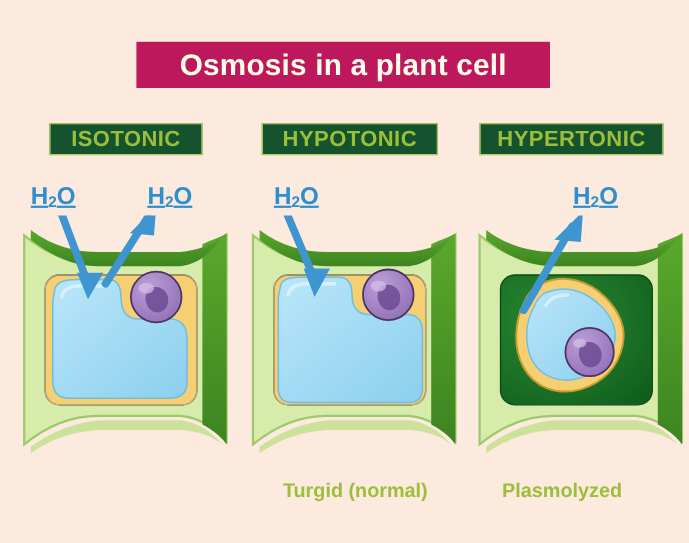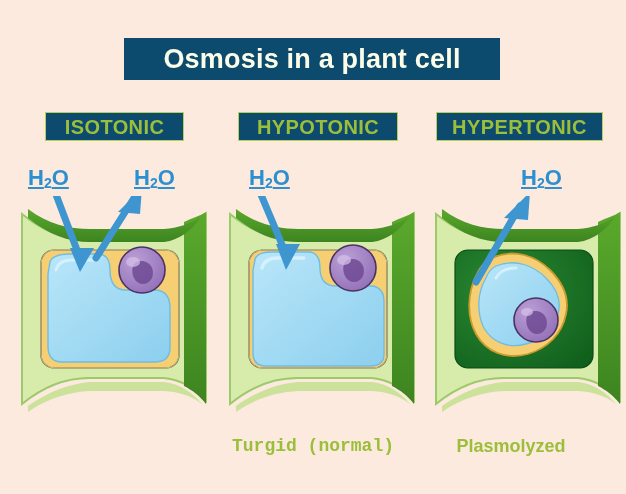--- a/index.html
+++ b/index.html
@@ -7,33 +7,33 @@
     width:626px;height:494px;overflow:hidden;
     background:#fbeadd;
     font-family:"Liberation Sans", sans-serif;
     position:relative;
   }
   #stage{position:absolute;inset:0;width:626px;height:494px;}
 
   
   #title-banner{
     position:absolute;left:124px;top:38px;width:376px;height:42px;
-    background:#0c4a6e;
+    background:#be185d;
     display:flex;align-items:center;justify-content:center;
   }
   #title-text{
     color:#fbfde9;font-size:27px;font-weight:bold;letter-spacing:.2px;
     line-height:1;white-space:nowrap;
   }
 
   
   .tonicity-box{
     position:absolute;top:112px;height:29px;
     border:1.6px solid #b6d15a;
-    background:#0c4a6e;
+    background:#14532d;
     display:flex;align-items:center;justify-content:center;
     box-sizing:border-box;
   }
   .tonicity-text{
     color:#9cbf3b;font-size:20px;font-weight:bold;letter-spacing:.4px;
     white-space:nowrap;line-height:1;
   }
   #tonicity-box-0{left:45px;width:139px;}
   #tonicity-box-1{left:238px;width:160px;}
   #tonicity-box-2{left:436px;width:167px;}
@@ -44,21 +44,21 @@
     line-height:1;white-space:nowrap;text-decoration:underline;
   }
   .h2o-label sub{font-size:14px;font-weight:bold;vertical-align:-3px;}
 
   
   .caption{
     position:absolute;top:437px;width:190px;text-align:center;
     color:#9cbf3b;font-size:18px;font-weight:bold;line-height:1;
   }
   #caption-0{left:13px;}
-  #caption-1{left:218px;font-family:Liberation Mono, monospace;}
+  #caption-1{left:228px;}
   #caption-2{left:416px;}
 
   
   .cell-svg{position:absolute;top:196px;width:200px;height:232px;}
   #cell-panel-0{left:14px;}
   #cell-panel-1{left:222px;}
   #cell-panel-2{left:428px;}
 </style>
 </head>
 <body>

